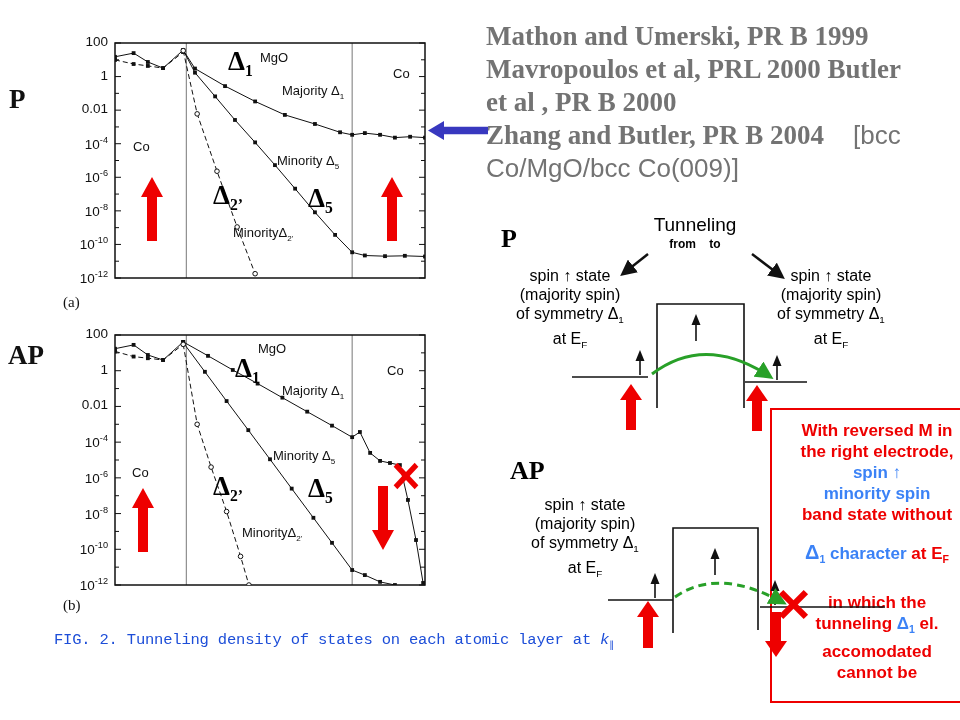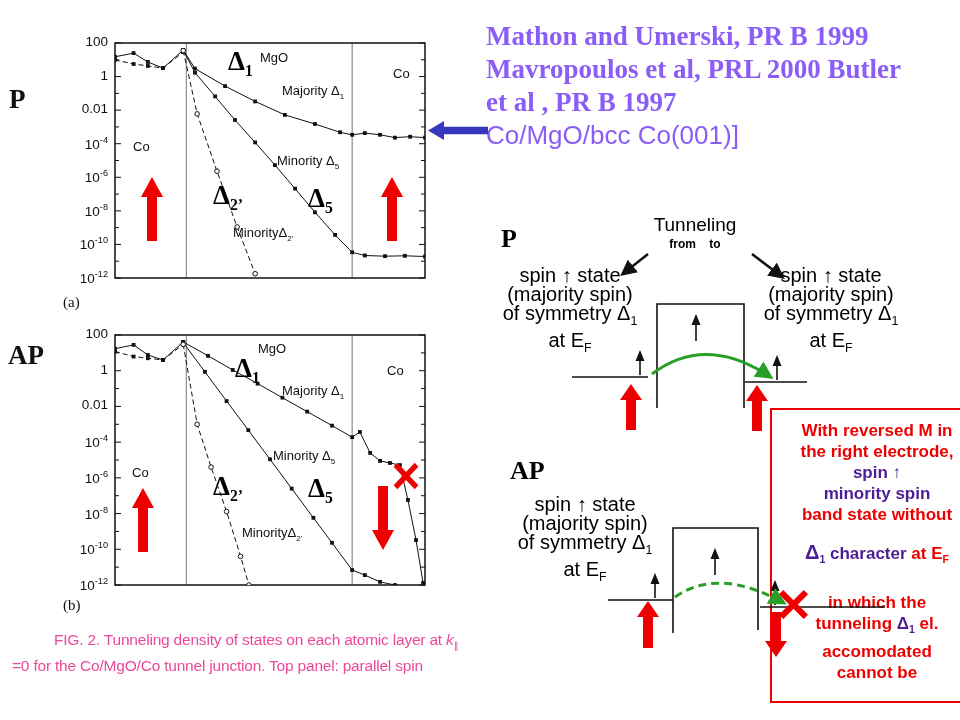--- a/index.html
+++ b/index.html
@@ -12,44 +12,44 @@
   .chart-box svg{position:absolute;left:0;top:0;}
   .ytick{position:absolute;font-size:13.5px;white-space:nowrap;color:#111;}
   .ytick sup{font-size:68%;}
   .clabel{position:absolute;font-size:13px;white-space:nowrap;color:#111;}
   .bigd{position:absolute;font-family:"Liberation Serif","DejaVu Serif",serif;font-weight:bold;
         font-size:27px;white-space:nowrap;color:#000;}
   .bigd sub{font-size:58%;}
   .panel-tag{position:absolute;font-family:"Liberation Serif","DejaVu Serif",serif;font-size:15px;color:#111;}
   .block-arrow{position:absolute;display:block;}
   .red-x{position:absolute;display:block;z-index:6;}
-  .caption{position:absolute;font-family:Liberation Sans, sans-serif;
-           font-size:15.5px;letter-spacing:-0.2px;color:#ec4899;}
+  .caption{position:absolute;font-family:Liberation Mono, monospace;
+           font-size:15.5px;letter-spacing:-0.2px;color:#1d4ed8;}
   .caption .line{white-space:pre;line-height:20px;}
   .caption .indent{text-indent:42px;}
   .it{font-style:italic;}
   sub{font-size:62%;}
   .refs{position:absolute;font-family:"Liberation Serif","DejaVu Serif",serif;font-weight:bold;
-        font-size:27px;line-height:33px;color:#8b5cf6;}
+        font-size:27px;line-height:33px;color:#737373;}
   .refs .line{white-space:pre;}
   .sans-reg{font-family:"Liberation Sans","DejaVu Sans",sans-serif;font-weight:400;font-size:26px;}
   .diag-label{position:absolute;font-family:"Liberation Serif","DejaVu Serif",serif;
               font-weight:bold;font-size:26px;color:#000;}
   .tun{position:absolute;font-size:19px;text-align:center;color:#000;}
   .fromto{position:absolute;font-size:12px;font-weight:bold;text-align:center;white-space:pre;color:#000;}
-  .state{position:absolute;font-size:20px;line-height:19px;text-align:center;color:#000;}
+  .state{position:absolute;font-size:16px;line-height:19px;text-align:center;color:#000;}
   .state .line{white-space:nowrap;}
   .redbox{position:absolute;border:2px solid #ee0000;z-index:1;background:transparent;}
   .box-text{position:absolute;left:0;right:0;top:10px;text-align:center;font-weight:bold;
             font-size:17px;line-height:21px;z-index:2;}
   .box-text .line{white-space:nowrap;}
   .g7{margin-top:17px;}
   .g8{margin-top:22px;}
   .red{color:#ee0000;}
-  .blk{color:#4c1d95;}
+  .blk{color:#3b82f6;}
   .big{font-size:20px;}
   .diag-svg{position:absolute;z-index:5;pointer-events:none;}
 </style>
 </head>
 <body>
 
 <div class="slide">
 
   <div class="abs serifb slide-tag" style="left:9px;top:84px;">P</div>
   <div class="abs serifb slide-tag" style="left:8px;top:340px;">AP</div>
@@ -297,28 +297,28 @@
       <div class="ytick" style="top: 72.4286px; right: 382px;">0.01</div>
       <div class="ytick" style="top: 108.143px; right: 382px;">10<sup>-4</sup></div>
       <div class="ytick" style="top: 143.857px; right: 382px;">10<sup>-6</sup></div>
       <div class="ytick" style="top: 179.571px; right: 382px;">10<sup>-8</sup></div>
       <div class="ytick" style="top: 215.286px; right: 382px;">10<sup>-10</sup></div>
       <div class="ytick" style="top: 251px; right: 382px;">10<sup>-12</sup></div>
     </div>
 
   <div class="caption" style="left:12px;top:630px;width:448px;">
     <div class="line indent"><span>FIG. 2. Tunneling density of states on each atomic layer at </span><span class="it">k</span><sub>∥</sub></div>
-    <div class="line"><span>=0 for the Co/MgO/Co tunnel junction. Top panel: parallel spin</span></div>
   </div>
 
   <div class="refs" style="left:486px;top:20px;">
     <div class="line"><span>Mathon and Umerski, PR B 1999</span></div>
     <div class="line"><span>Mavropoulos et al, PRL 2000 Butler</span></div>
-    <div class="line"><span>et al , PR B 1997</span></div>
-    <div class="line"><span class="sans-reg">Co/MgO/bcc Co(001)]</span></div>
+    <div class="line"><span>et al , PR B 2000</span></div>
+    <div class="line"><span>Zhang and Butler, PR B 2004</span><span class="sans-reg">    [bcc</span></div>
+    <div class="line"><span class="sans-reg">Co/MgO/bcc Co(009)]</span></div>
   </div>
 
   <span class="block-arrow" style="left: 428px; top: 121px; width: 60px; height: 19px; color: rgb(56, 56, 191);"><svg width="100%" height="100%" viewBox="0 0 60 20" preserveAspectRatio="none">
         <polygon points="0,10 16,0 16,6 60,6 60,14 16,14 16,20" fill="currentColor"></polygon>
       </svg></span>
 
   <div class="diag-label" style="left:501px;top:224px;">P</div>
   <div class="tun" style="left:640px;top:214px;width:110px;">Tunneling</div>
   <div class="fromto" style="left:640px;top:237px;width:110px;">from    to</div>
   <div class="state" style="left:490px;top:266px;width:160px;">

